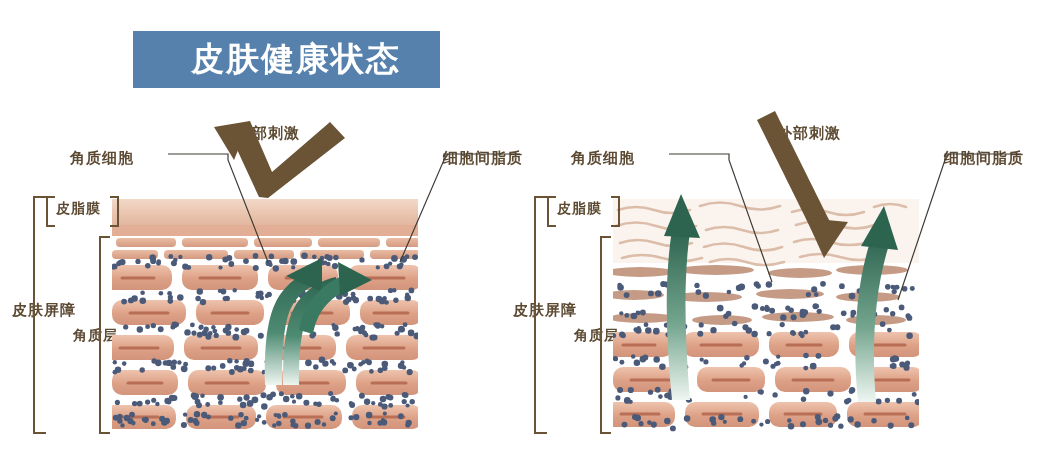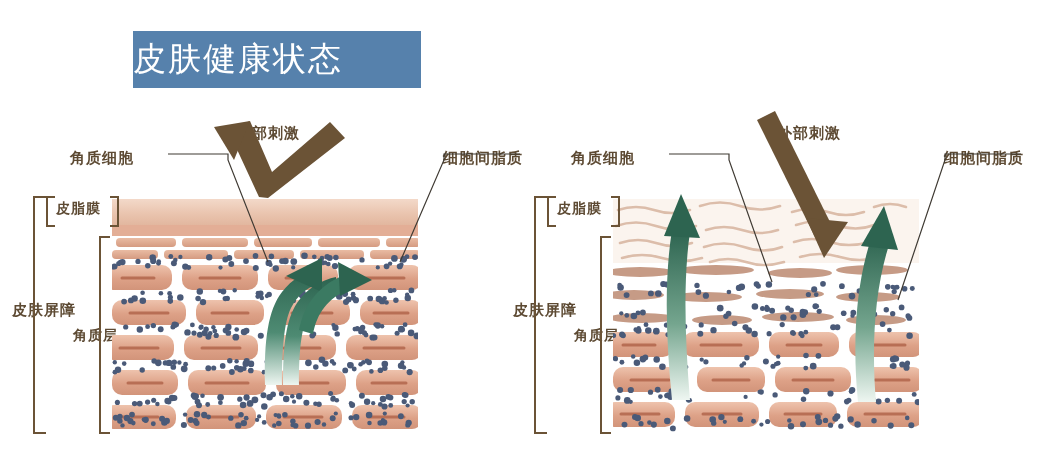--- a/index.html
+++ b/index.html
@@ -7,25 +7,26 @@
     width:1056px;height:451px;
     background:#ffffff;
     font-family:"Liberation Sans","DejaVu Sans",sans-serif;
     overflow:hidden;position:relative;
   }
   .stage{position:absolute;inset:0;}
 
   
   .banner{
     position:absolute;
-    display:flex;align-items:center;justify-content:flex-start;
+    display:flex;align-items:center;justify-content:center;
     color:#ffffff;
     font-size:33px;
     letter-spacing:2px;
-    font-weight:400;
+    font-weight:700;
+    padding-left:19px;
   }
   #banner-healthy{left:133px;top:31px;width:288px;height:57px;background:#5681ac;}
   #banner-damaged{left:634px;top:31px;width:288px;height:57px;background:#5681ac;}
 
   
   .lbl{
     position:absolute;
     color:#5d4a33;
     font-size:15px;
     font-weight:700;

